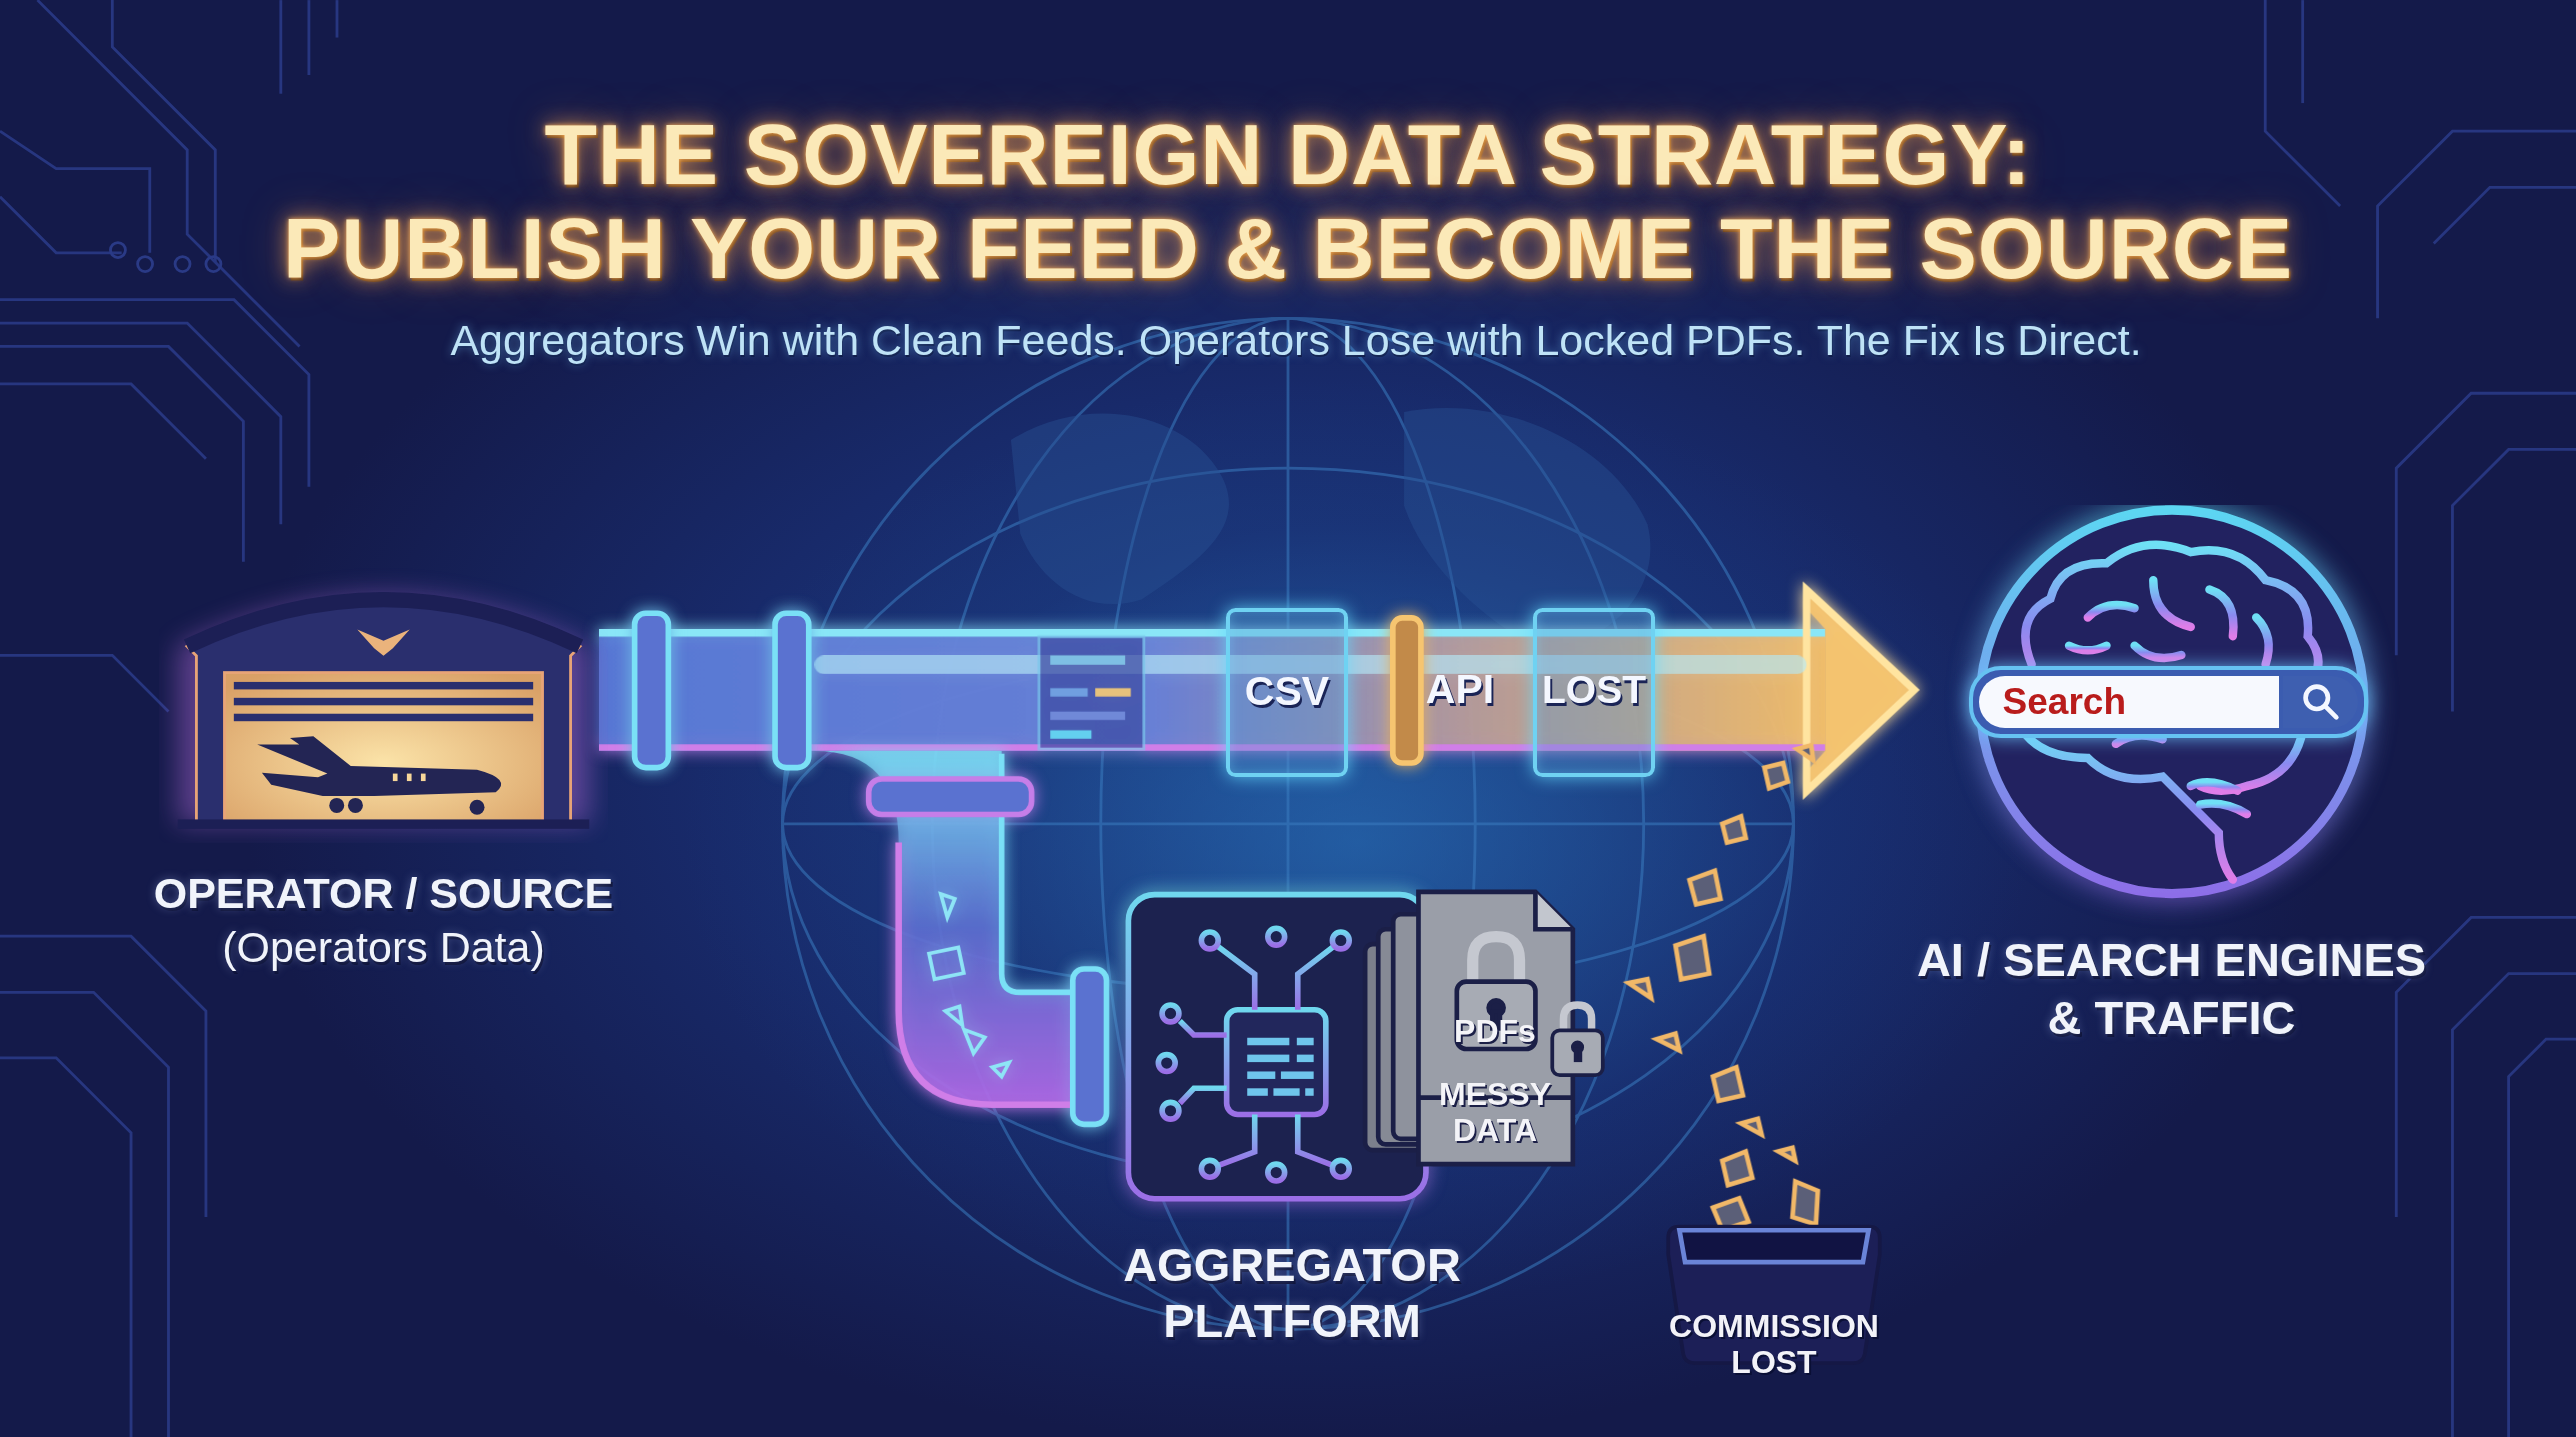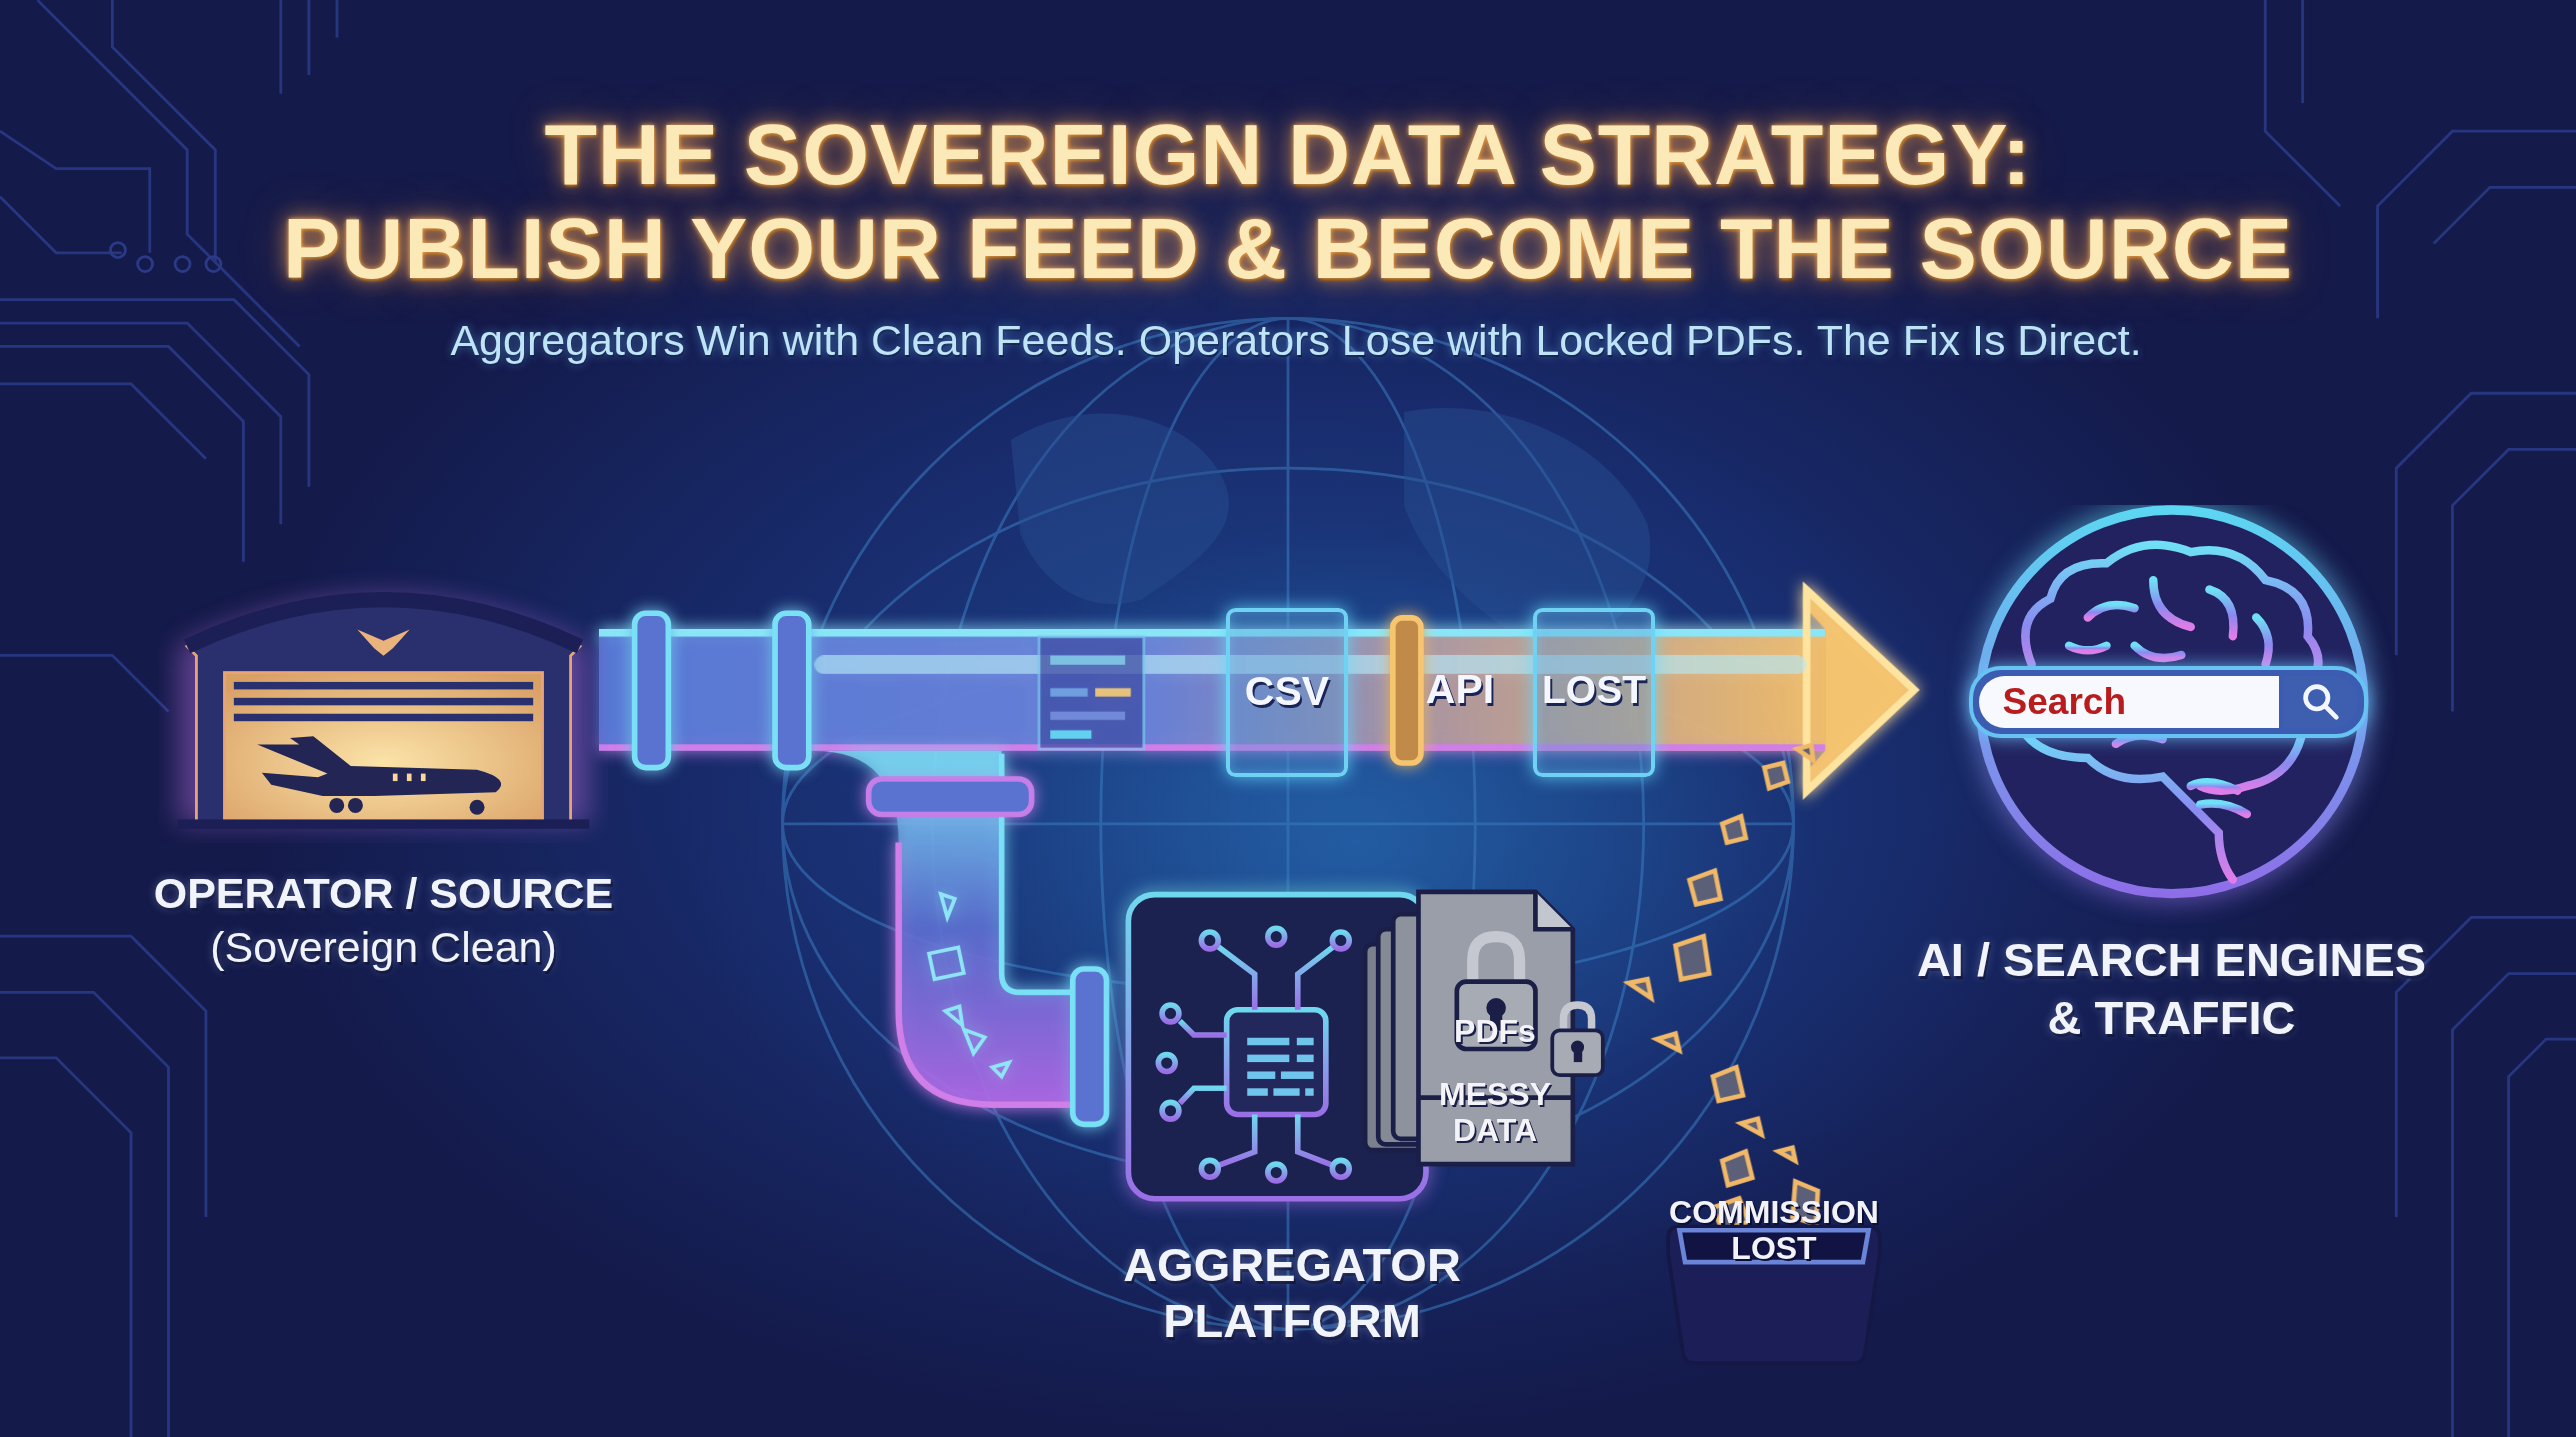--- a/index.html
+++ b/index.html
@@ -22,21 +22,21 @@
     background:#3b5cb0;border:4.7px solid #66c3f2;box-shadow:0 0 17px rgba(110,200,255,0.8);}
   .search-input{position:absolute;left:5.6px;top:5.6px;width:300px;height:52px;border-radius:26px 0 0 26px;
     background:#f7f9fe;border:none;outline:none;font-family:"Liberation Sans",sans-serif;font-weight:700;
     font-size:37px;color:#b91c1c;padding:0 0 0 24px;box-sizing:border-box;}
   .search-btn{position:absolute;right:5.6px;top:5.6px;width:75px;height:52px;border-radius:0 26px 26px 0;background:#3e5fb0;display:flex;align-items:center;justify-content:center;cursor:pointer;}
   .doc-chip{position:absolute;border:4.7px solid #6fd2f2;border-radius:9.4px;background:rgba(80,150,210,0.35);
     box-shadow:0 0 17px rgba(100,220,255,0.8),inset 0 0 11.2px rgba(120,220,255,0.35);}
   .chip-text{position:absolute;width:100%;text-align:center;color:#f4f7ff;font-weight:700;font-size:41px;
     text-shadow:1.9px 2.8px 0 #1a2456;}
   .bin{position:absolute;left:1657px;top:1189px;width:234px;height:178px;}
-  .bin-text{position:absolute;left:1657px;top:1194px;width:234px;text-align:center;color:#f2f2f8;font-weight:700;font-size:32px;line-height:36px;text-shadow:1.9px 1.9px 0 #0a0f35;}
+  .bin-text{position:absolute;left:1657px;top:1308px;width:234px;text-align:center;color:#f2f2f8;font-weight:700;font-size:32px;line-height:36px;text-shadow:1.9px 1.9px 0 #0a0f35;}
 </style>
 </head>
 <body>
 
 <div class="stage">
 
   <svg class="bg-svg" width="2576" height="1438" viewBox="0 0 2752 1536">
     <g stroke="#2a3a86" stroke-width="3" fill="none" opacity="0.9">
       <path d="M40 0 L200 160 L200 250 L320 370"></path>
       <path d="M120 0 L120 50 L230 160 L230 280"></path>
@@ -200,21 +200,21 @@
       <circle cx="210" cy="260" r="8" fill="#232554"></circle>
       <circle cx="340" cy="262" r="8" fill="#232554"></circle>
     <rect x="250" y="226" width="5" height="8" fill="#f7d79a"></rect>
       <rect x="265" y="226" width="5" height="8" fill="#f7d79a"></rect>
       <rect x="280" y="226" width="5" height="8" fill="#f7d79a"></rect>
     <rect x="20" y="275" width="440" height="10" fill="#1c1f55"></rect>
   </svg>
 
   <div class="label" style="left:84px;top:866px;width:599px;font-size:43px;line-height:54px;">
     <div>OPERATOR / SOURCE</div>
-    <div class="sub">(Sovereign Clean)</div>
+    <div class="sub">(Operators Data)</div>
   </div>
 
   <svg class="abs" style="left:1105px;top:871px;" width="524" height="356" viewBox="0 0 560 380">
     <defs>
       <linearGradient id="chipStroke" x1="0" y1="0" x2="0" y2="1">
         <stop offset="0" stop-color="#6fd8ee"></stop>
           <stop offset="1" stop-color="#9b6ee6"></stop>
       </linearGradient>
       <filter id="aglow" x="-20%" y="-20%" width="140%" height="140%">
         <feGaussianBlur stdDeviation="9" result="b"></feGaussianBlur>

